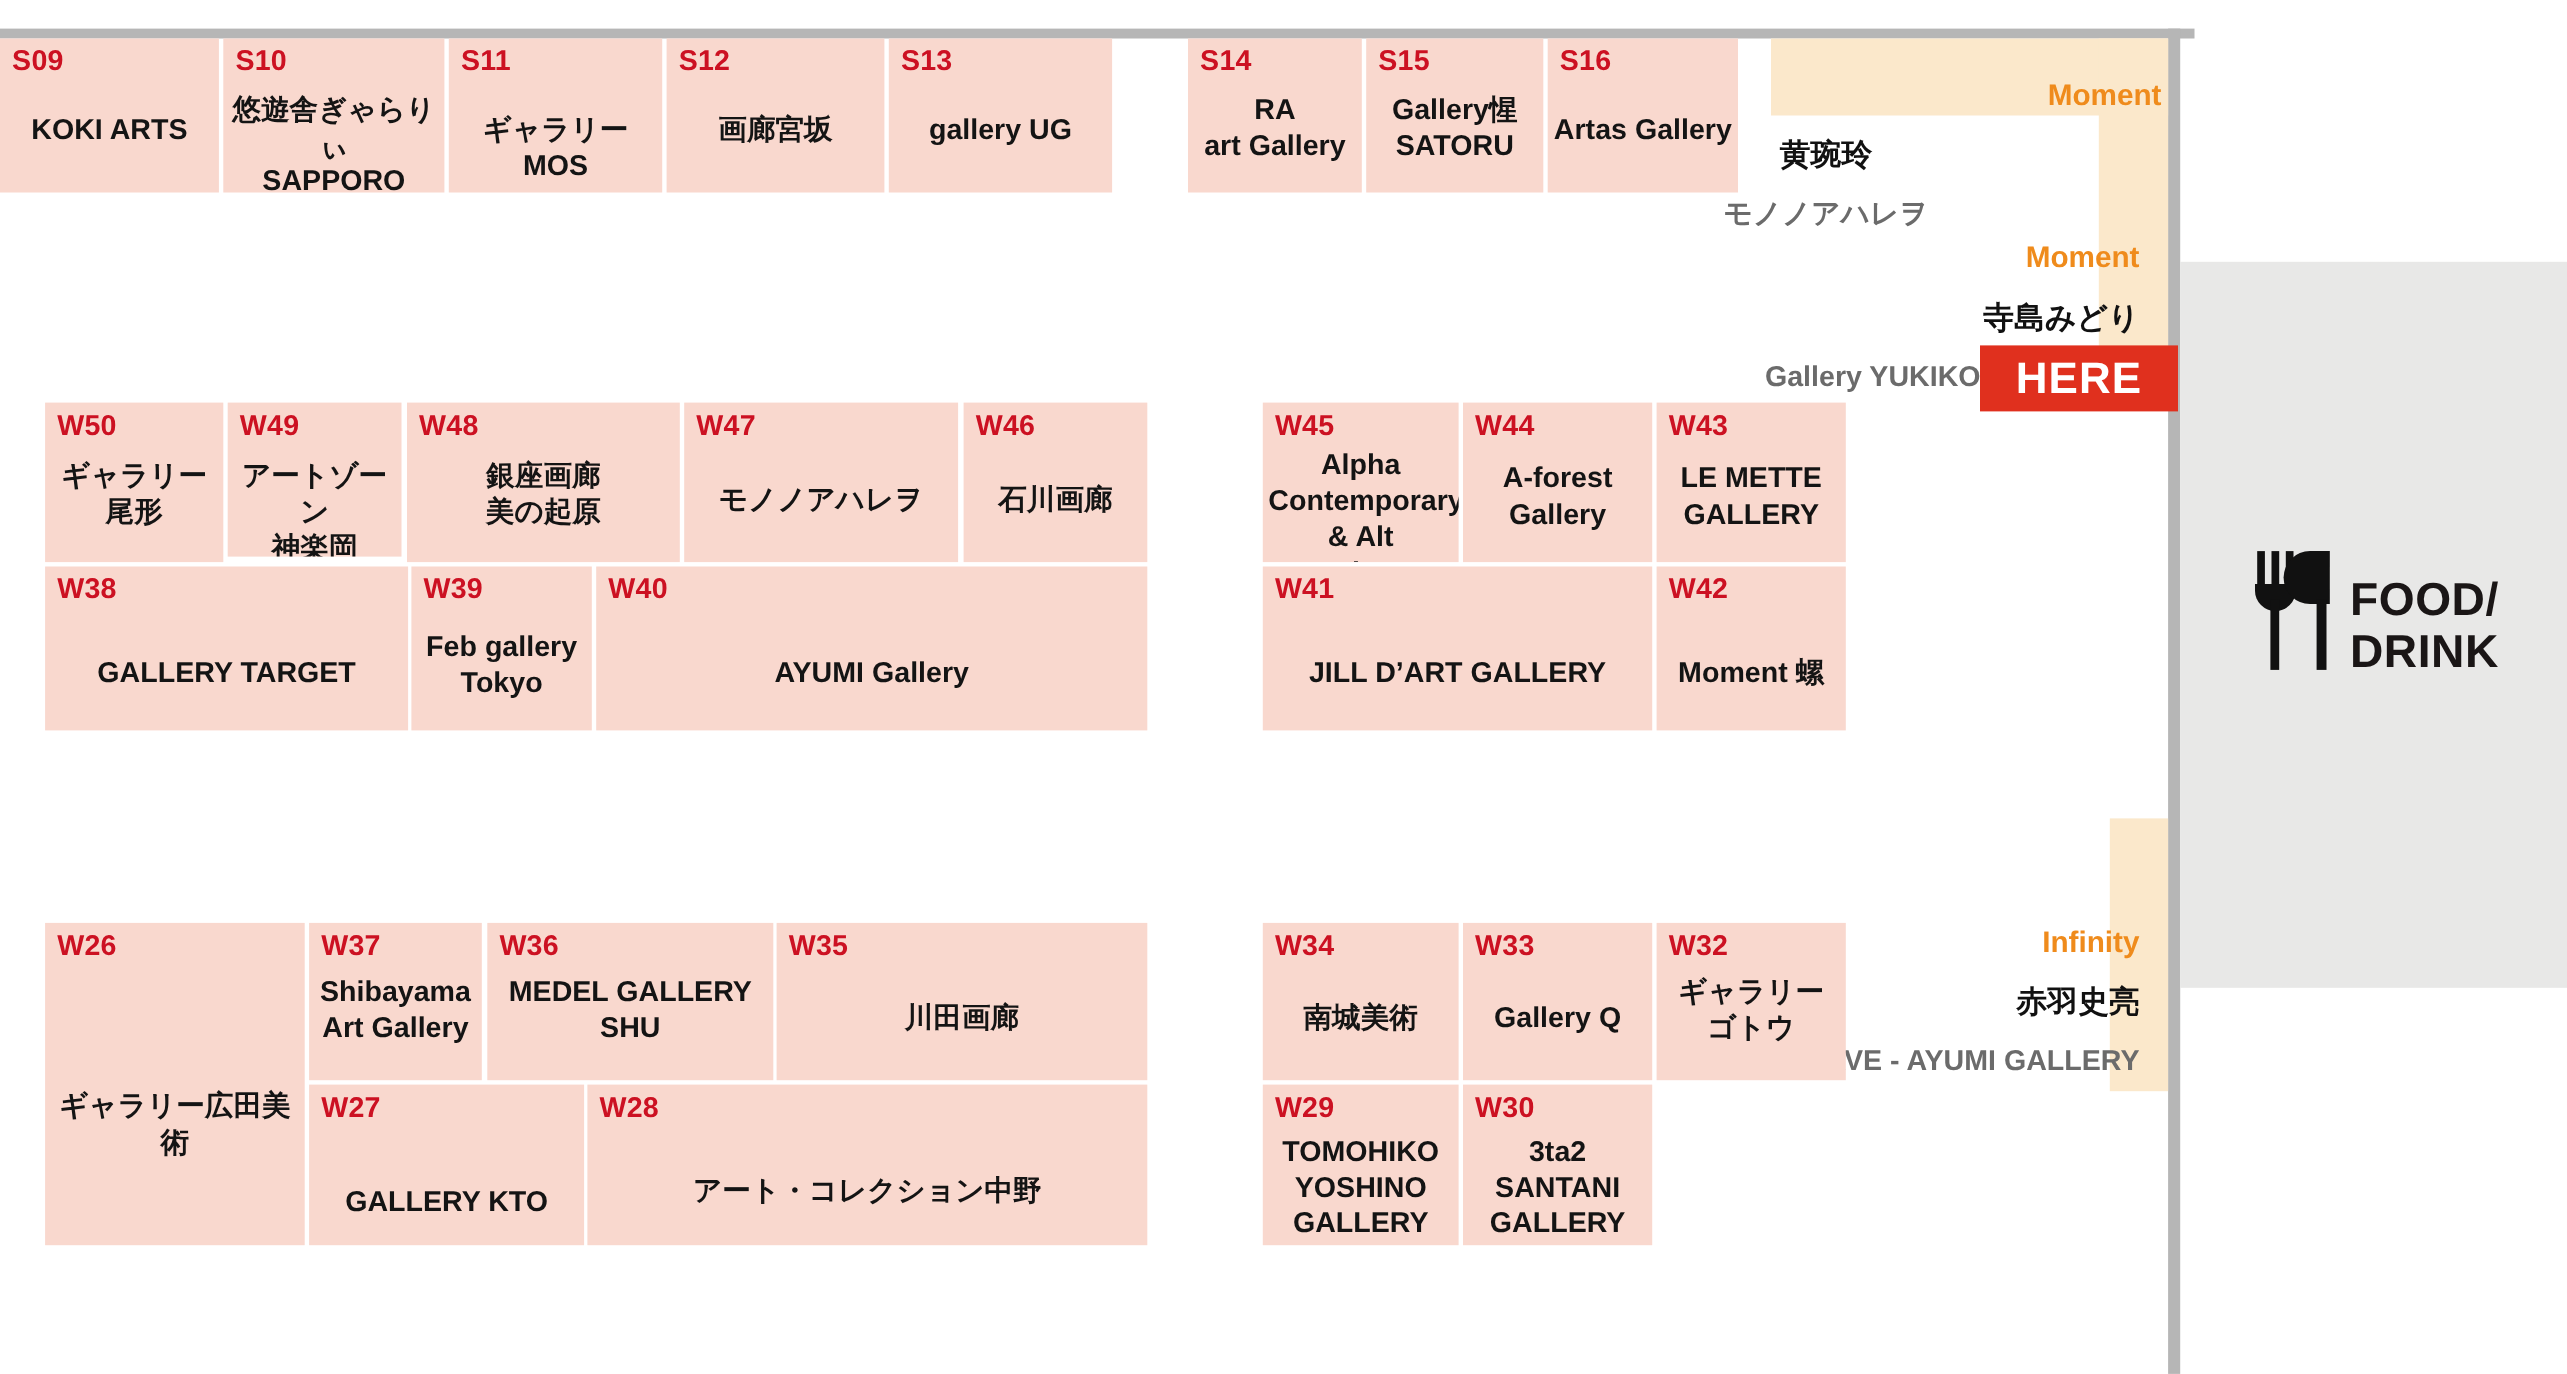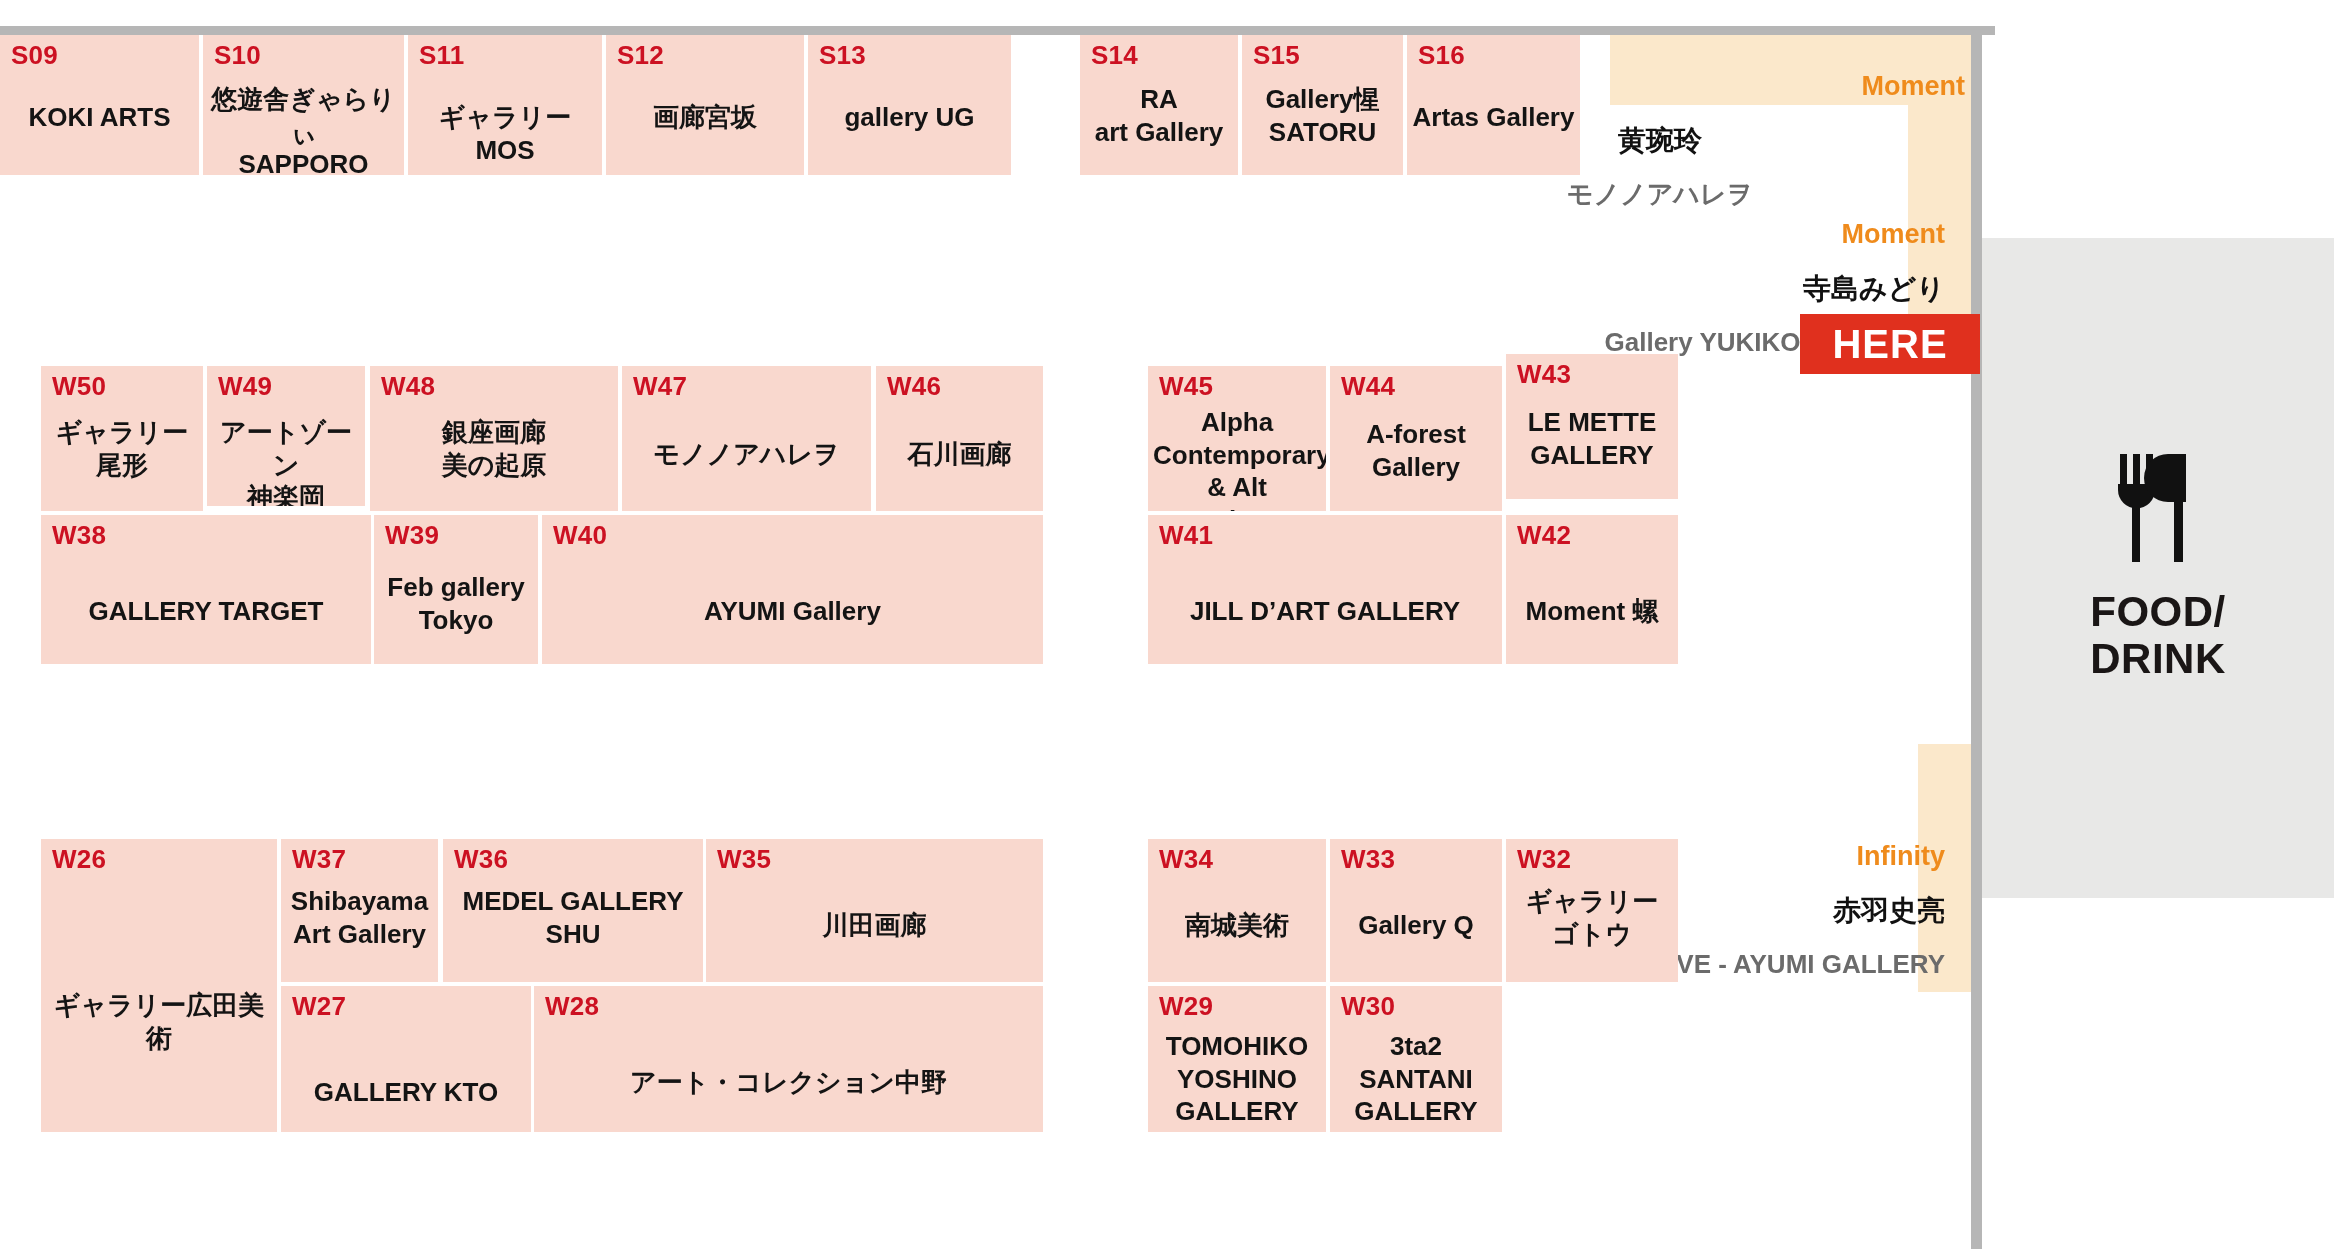--- a/index.html
+++ b/index.html
@@ -91,21 +91,21 @@
     font-weight:bold;
     letter-spacing:1px;
     display:flex;align-items:center;justify-content:center;
   }
 
   
   .food-block{
     position:absolute;
     background:#e8e8e7;
     display:flex;
-    flex-direction:column;
+    flex-direction:row;
     align-items:center;
     justify-content:center;
   }
   .food-icon{width:92px;height:108px;display:block;margin-bottom:26px;}
   .food-label{
     color:#1a1616;
     font-size:42px;
     font-weight:bold;
     line-height:1.12;
     text-align:center;
@@ -226,21 +226,21 @@
     <span class="code">W45</span>
     <span class="nm" style="top:40px;">Alpha
 Contemporary
 &amp; Alt Projects</span>
   </div>
   <div class="booth tc" style="left:1330px;top:366px;width:172px;height:145px;">
     <span class="code">W44</span>
     <span class="nm" style="top:52px;">A-forest
 Gallery</span>
   </div>
-  <div class="booth tc" style="left:1506px;top:354px;width:172px;height:145px;">
+  <div class="booth tc" style="left:1506px;top:366px;width:172px;height:145px;">
     <span class="code">W43</span>
     <span class="nm" style="top:52px;">LE METTE
 GALLERY</span>
   </div>
 
   <div class="booth tc" style="left:41px;top:515px;width:330px;height:149px;">
     <span class="code">W38</span>
     <span class="nm" style="top:80px;">GALLERY TARGET</span>
   </div>
   <div class="booth tc" style="left:374px;top:515px;width:164px;height:149px;">

